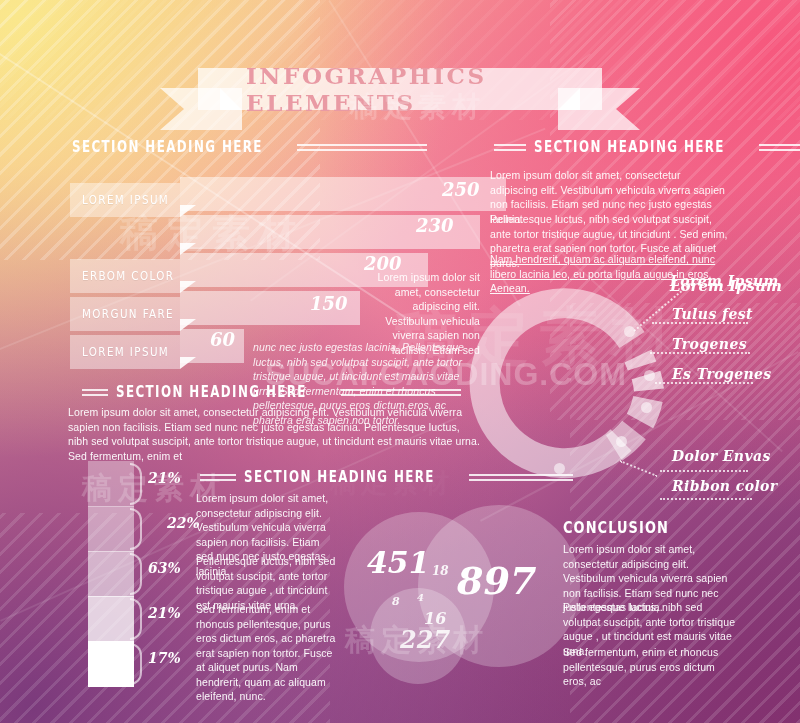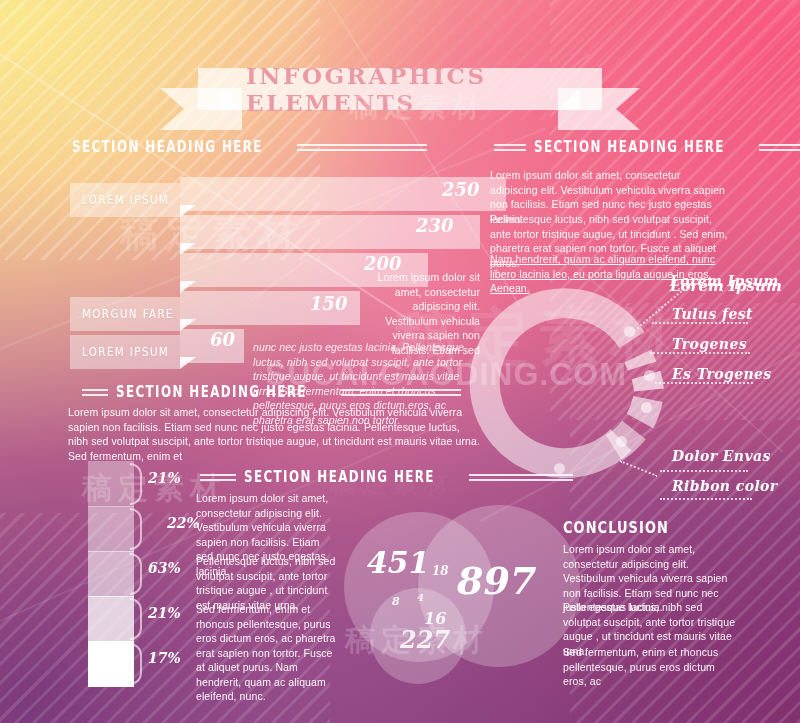--- a/index.html
+++ b/index.html
@@ -181,20 +181,23 @@
     </div>
 
     <div class="bar-row" style="left:70px;top:221px;width:360px;">
       <div class="bar-fill" style="width:300px;"></div>
       <div class="bar-notch"></div>
       <div class="bar-val" style="left:346px;top:-6px;">230</div>
     </div>
 
     <div class="bar-row" style="left:70px;top:259px;width:330px;">
       <div class="bar-fill" style="width:248px;"></div>
+      <div class="bar-label">
+        <span>ERBOM COLOR</span>
+      </div>
       <div class="bar-notch"></div>
       <div class="bar-val" style="left:294px;top:-6px;">200</div>
     </div>
 
     <div class="bar-row" style="left:70px;top:297px;width:260px;">
       <div class="bar-fill" style="width:180px;"></div>
       <div class="bar-label">
         <span>MORGUN FARE</span>
       </div>
       <div class="bar-notch"></div>

